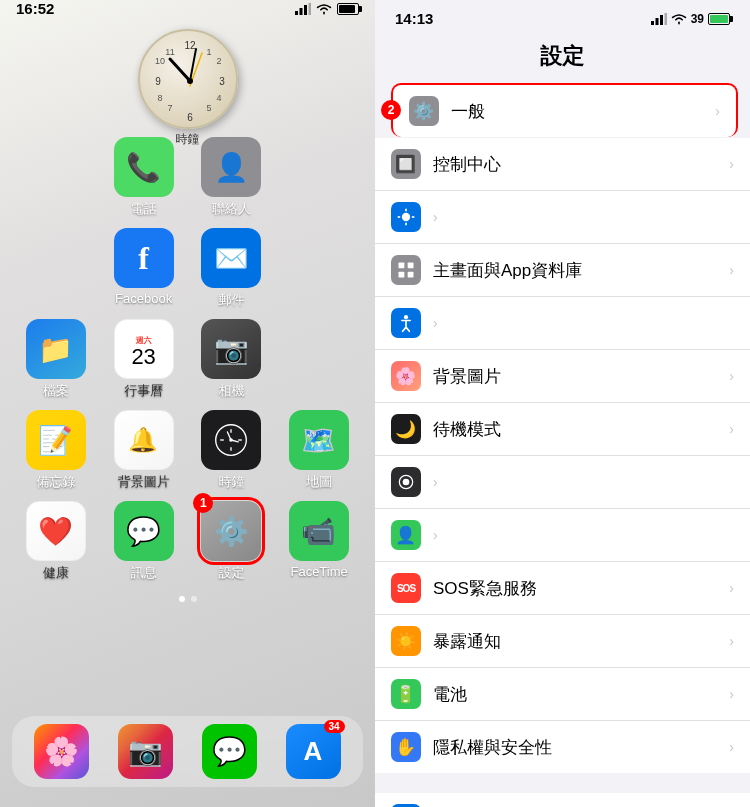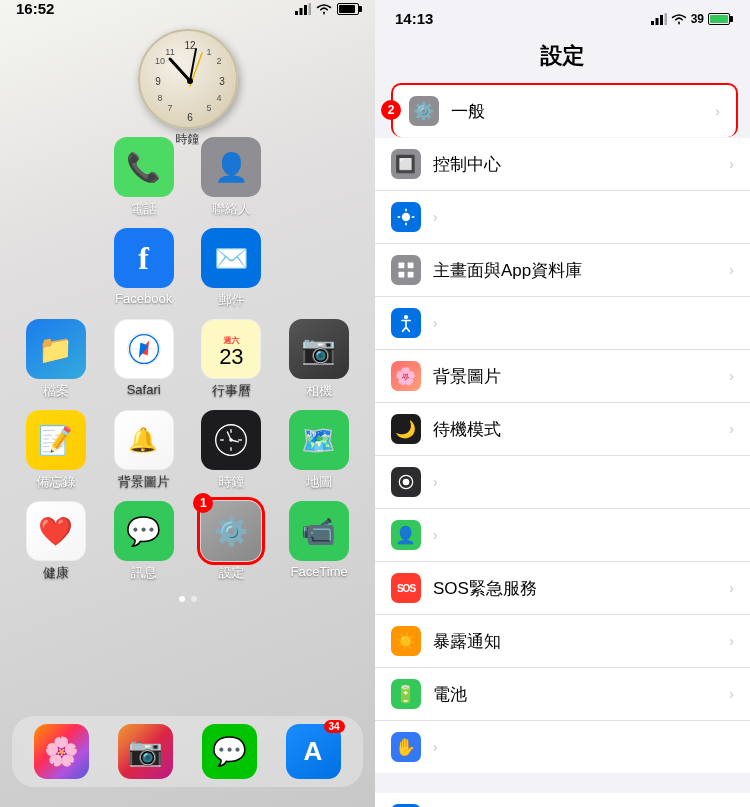--- a/index.html
+++ b/index.html
@@ -366,34 +366,21 @@
     </div>
     <div class="app-item"></div>
   </div>
 
   <div class="app-grid" style="margin-top:2px;">
     <div class="app-item">
       <div class="app-icon" style="background:linear-gradient(145deg,#1c7ced,#34aadc);">📁</div>
       <span class="app-label">檔案</span>
     </div>
     <div class="app-item">
-      <div class="app-icon" style="background:#fff; border:1px solid #eee;">
-        <svg viewBox="0 0 40 40" width="36" height="36">
-            <circle cx="20" cy="20" r="18" fill="white" stroke="#e0e0e0" stroke-width="1"></circle>
-            <circle cx="20" cy="20" r="16" fill="none" stroke="#0071e3" stroke-width="1.5"></circle>
-            <line x1="20" y1="4" x2="20" y2="36" stroke="#ccc" stroke-width="0.5"></line>
-            <line x1="4" y1="20" x2="36" y2="20" stroke="#ccc" stroke-width="0.5"></line>
-            <polygon points="28,12 14,22 22,28" fill="#ff3b30" transform="rotate(-15,20,20)"></polygon>
-            <polygon points="12,28 26,18 18,12" fill="#0071e3" transform="rotate(-15,20,20)"></polygon>
-          </svg>
-      </div>
-      <span class="app-label" style="color:#333;">Safari</span>
-    </div>
-    <div class="app-item">
-      <div class="app-icon" style="background:#fef9c3; border:1px solid #eee; flex-direction:column;">
+      <div class="app-icon" style="background:#ffffff; border:1px solid #eee; flex-direction:column;">
         <div style="font-size:8px;color:#ff3b30;font-weight:700;margin-top:4px;">週六</div>
         <div style="font-size:22px;color:#000;font-weight:300;line-height:1;">23</div>
       </div>
       <span class="app-label" style="color:#333;">行事曆</span>
     </div>
     <div class="app-item">
       <div class="app-icon" style="background:linear-gradient(145deg,#555,#333);">📷</div>
       <span class="app-label">相機</span>
     </div>
   </div>
@@ -595,20 +582,21 @@
         <span class="row-label">暴露通知</span>
         <span class="row-chevron">›</span>
       </div>
       <div class="settings-row">
         <div class="row-icon" style="background:#34c759;">🔋</div>
         <span class="row-label">電池</span>
         <span class="row-chevron">›</span>
       </div>
       <div class="settings-row" style="border-bottom:none;">
         <div class="row-icon" style="background:#3478f6;">✋</div>
+        <span class="row-label">隱私權與安全性</span>
         <span class="row-chevron">›</span>
       </div>
     </div>
 
     <div class="settings-divider"></div>
 
     <div style="background:white;">
       <div class="settings-row">
         <div class="row-icon" style="background:#0071e3; font-size:18px; font-weight:700;">
           

